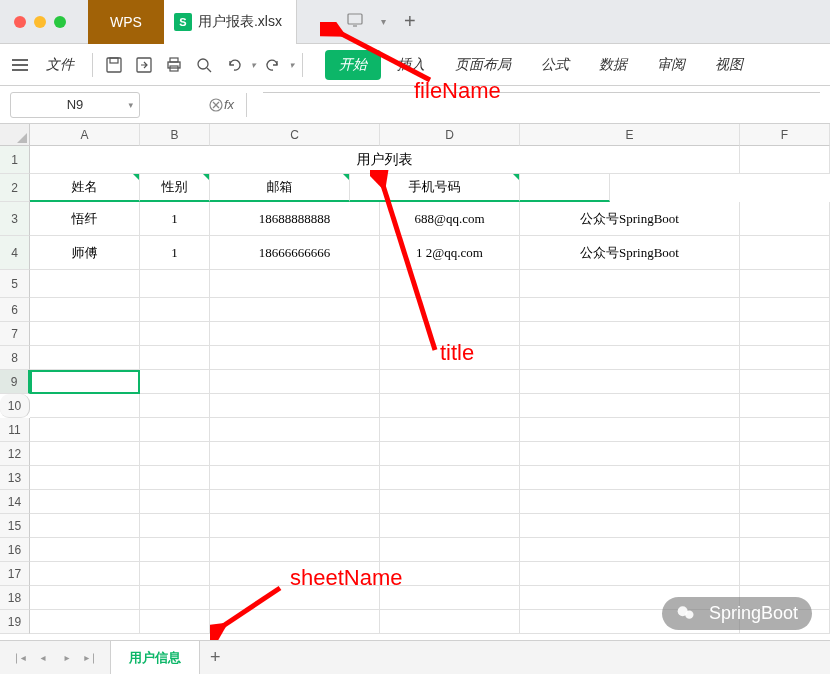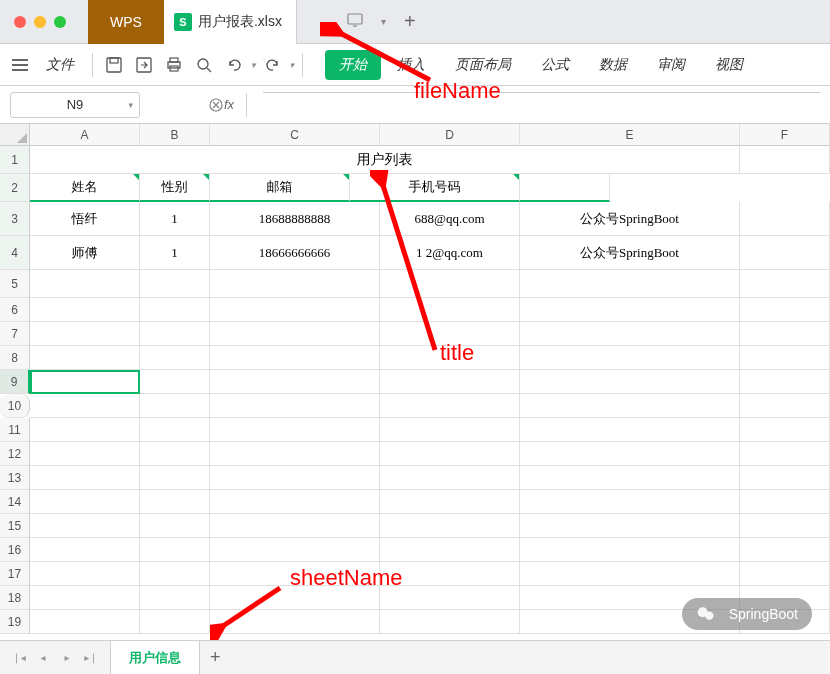--- a/index.html
+++ b/index.html
@@ -67,21 +67,21 @@
   .nav-btns { display: flex; gap: 2px; }
   .nav-btn { width: 22px; height: 22px; display: flex; align-items: center; justify-content: center; color: #999; font-size: 10px; cursor: pointer; }
   .sheet-tab { background: #fff; color: #0cb668; font-weight: bold; padding: 8px 18px; font-size: 13px; border-top: 1px solid #d0d0d0; border-left: 1px solid #d0d0d0; border-right: 1px solid #d0d0d0; margin-left: 8px; }
   .sheet-add { margin-left: 10px; font-size: 18px; color: #666; cursor: pointer; }
   
   
   .annotation { position: absolute; color: #ff0000; font-size: 22px; font-family: Arial; font-weight: 500; pointer-events: none; }
   .arrow { position: absolute; pointer-events: none; }
   
   
-  .watermark { position: absolute; right: 18px; bottom: 44px; display: flex; align-items: center; gap: 13px; color: #fff; background: rgba(120,120,120,0.6); padding: 6px 14px; border-radius: 18px; font-size: 14px; }
+  .watermark { position: absolute; right: 18px; bottom: 44px; display: flex; gap: 13px; color: #fff; background: rgba(120,120,120,0.6); padding: 6px 14px; border-radius: 18px; font-size: 18px; }
   .wm-icon { width: 20px; height: 20px; }
 </style>
 </head>
 <body>
 
 <div class="title-bar">
   <div class="traffic-lights">
     <div class="tl tl-red"></div>
     <div class="tl tl-yellow"></div>
     <div class="tl tl-green"></div>

